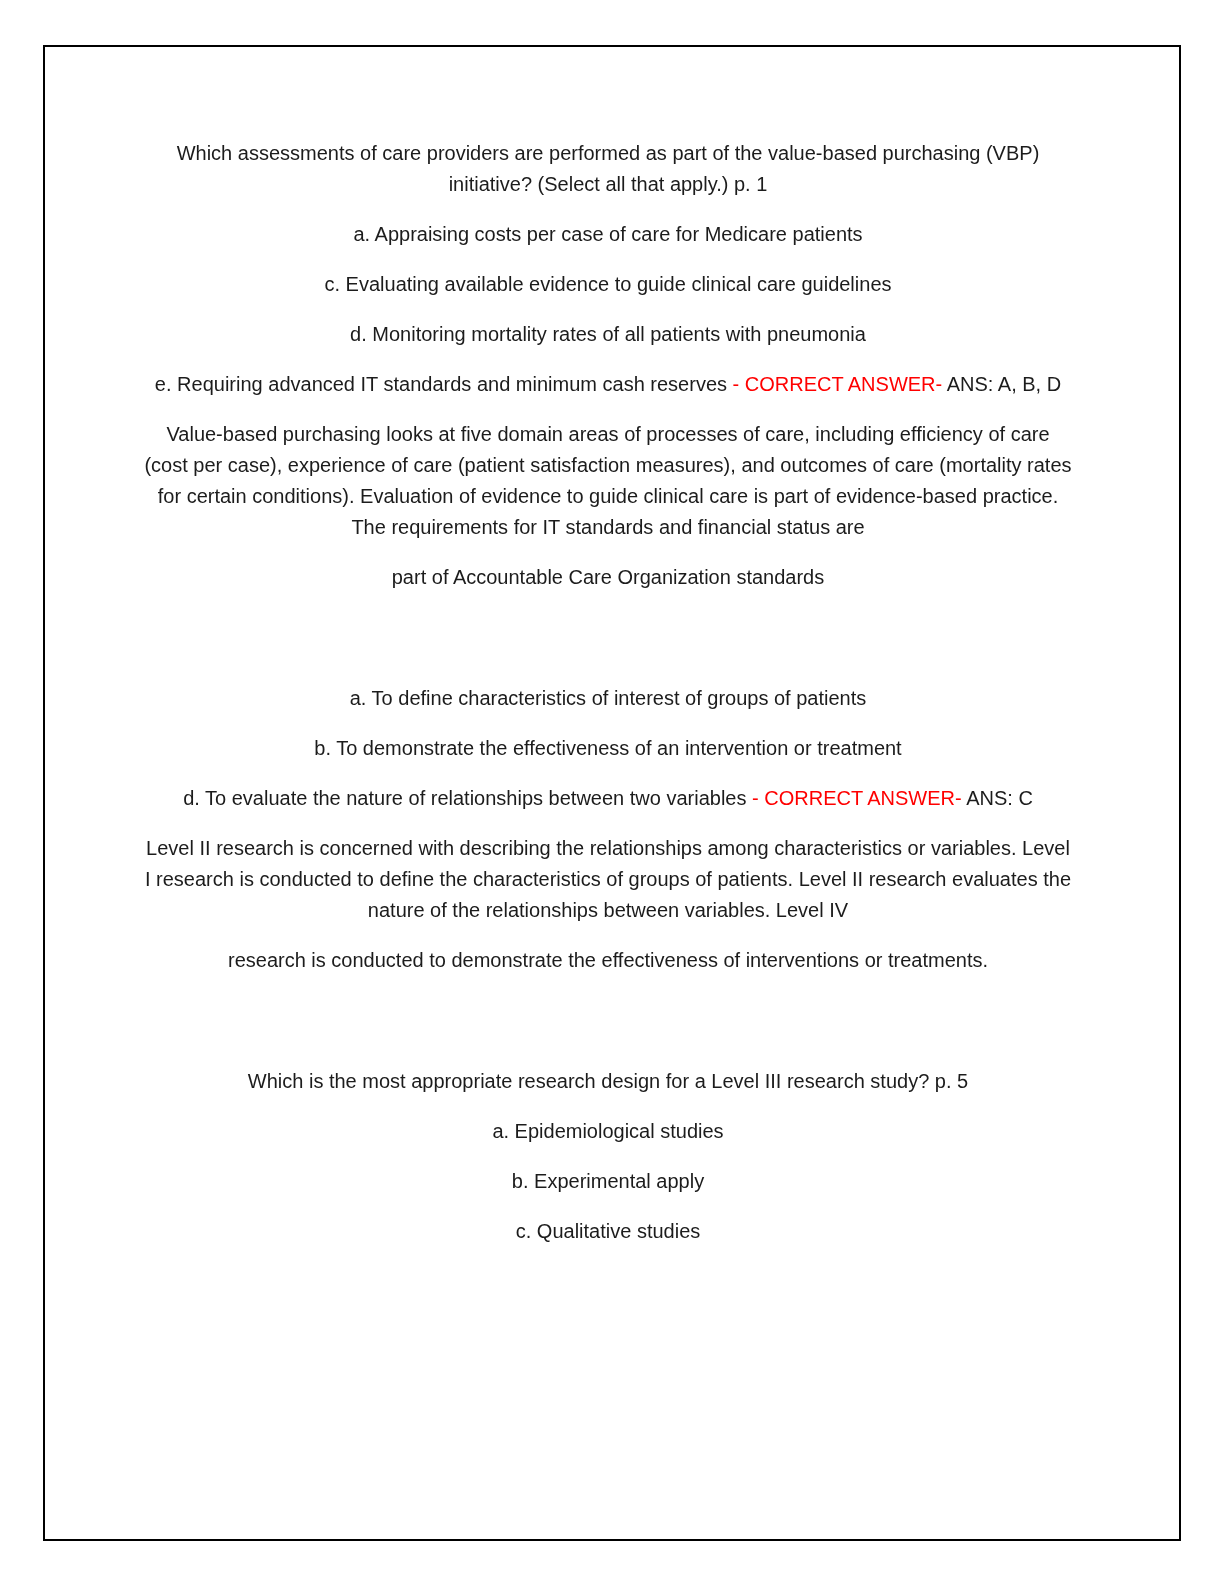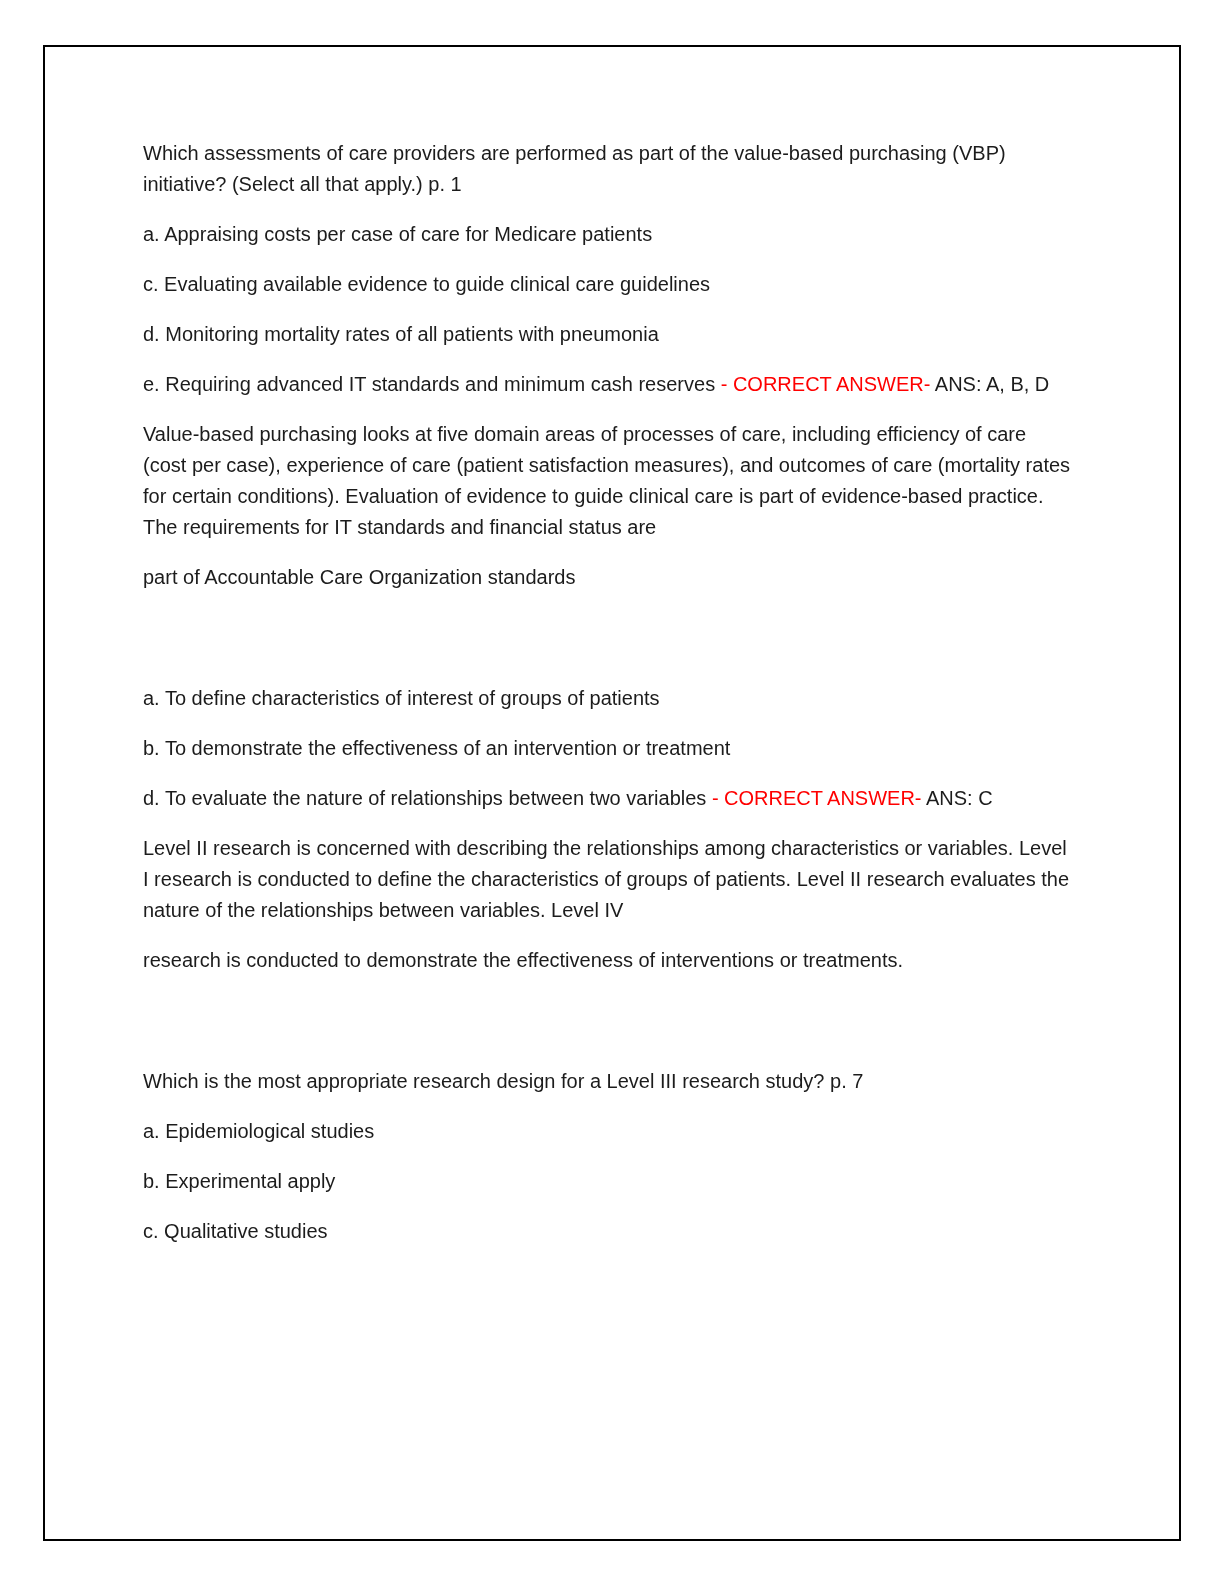--- a/index.html
+++ b/index.html
@@ -30,20 +30,21 @@
     left: 143px;
     top: 138px;
     width: 930px;
     color: #1c1c1c;
     font-size: 20px;
     line-height: 31px;
   }
   .para {
     margin: 0 0 19px 0;
     white-space: normal;
+    text-align: center;
   }
   .spacer {
     height: 71px;
   }
   .red-bold {
     font-weight: 400;
   }
 </style>
 </head>
 <body>
@@ -58,18 +59,18 @@
       <p class="para"><span>e. Requiring advanced IT standards and minimum cash reserves </span><span class="red-bold" style="color: rgb(255, 0, 0);">- CORRECT ANSWER-</span><span> ANS: A, B, D</span></p>
       <p class="para"><span>Value-based purchasing looks at five domain areas of processes of care, including efficiency of care (cost per case), experience of care (patient satisfaction measures), and outcomes of care (mortality rates for certain conditions). Evaluation of evidence to guide clinical care is part of evidence-based practice. The requirements for IT standards and financial status are</span></p>
       <p class="para"><span>part of Accountable Care Organization standards</span></p>
       <div class="spacer"></div>
       <p class="para"><span>a. To define characteristics of interest of groups of patients</span></p>
       <p class="para"><span>b. To demonstrate the effectiveness of an intervention or treatment</span></p>
       <p class="para"><span>d. To evaluate the nature of relationships between two variables </span><span class="red-bold" style="color: rgb(255, 0, 0);">- CORRECT ANSWER-</span><span> ANS: C</span></p>
       <p class="para"><span>Level II research is concerned with describing the relationships among characteristics or variables. Level I research is conducted to define the characteristics of groups of patients. Level II research evaluates the nature of the relationships between variables. Level IV</span></p>
       <p class="para"><span>research is conducted to demonstrate the effectiveness of interventions or treatments.</span></p>
       <div class="spacer"></div>
-      <p class="para"><span>Which is the most appropriate research design for a Level III research study? p. 7</span></p>
+      <p class="para"><span>Which is the most appropriate research design for a Level III research study? p. 5</span></p>
       <p class="para"><span>a. Epidemiological studies</span></p>
       <p class="para"><span>b. Experimental apply</span></p>
       <p class="para"><span>c. Qualitative studies</span></p>
     </div>
 </div>
 
 </body></html>

